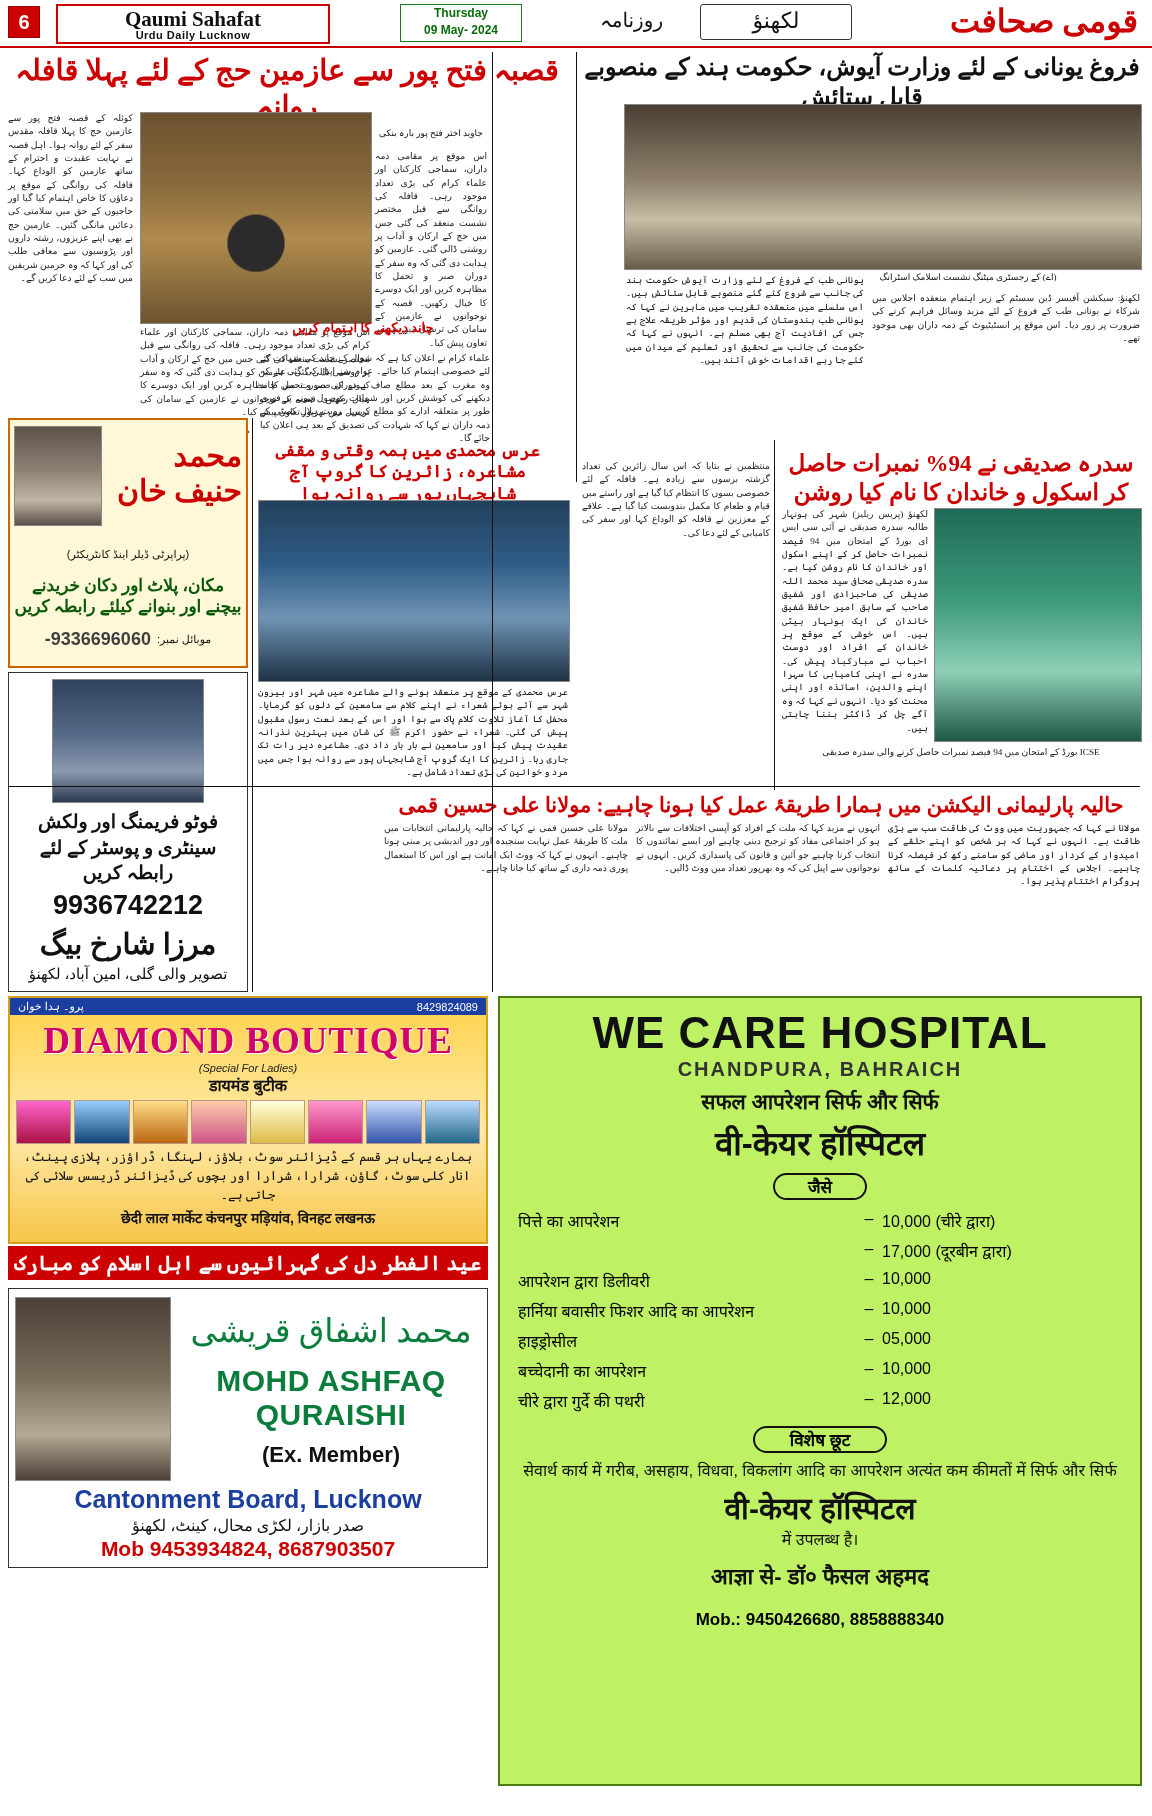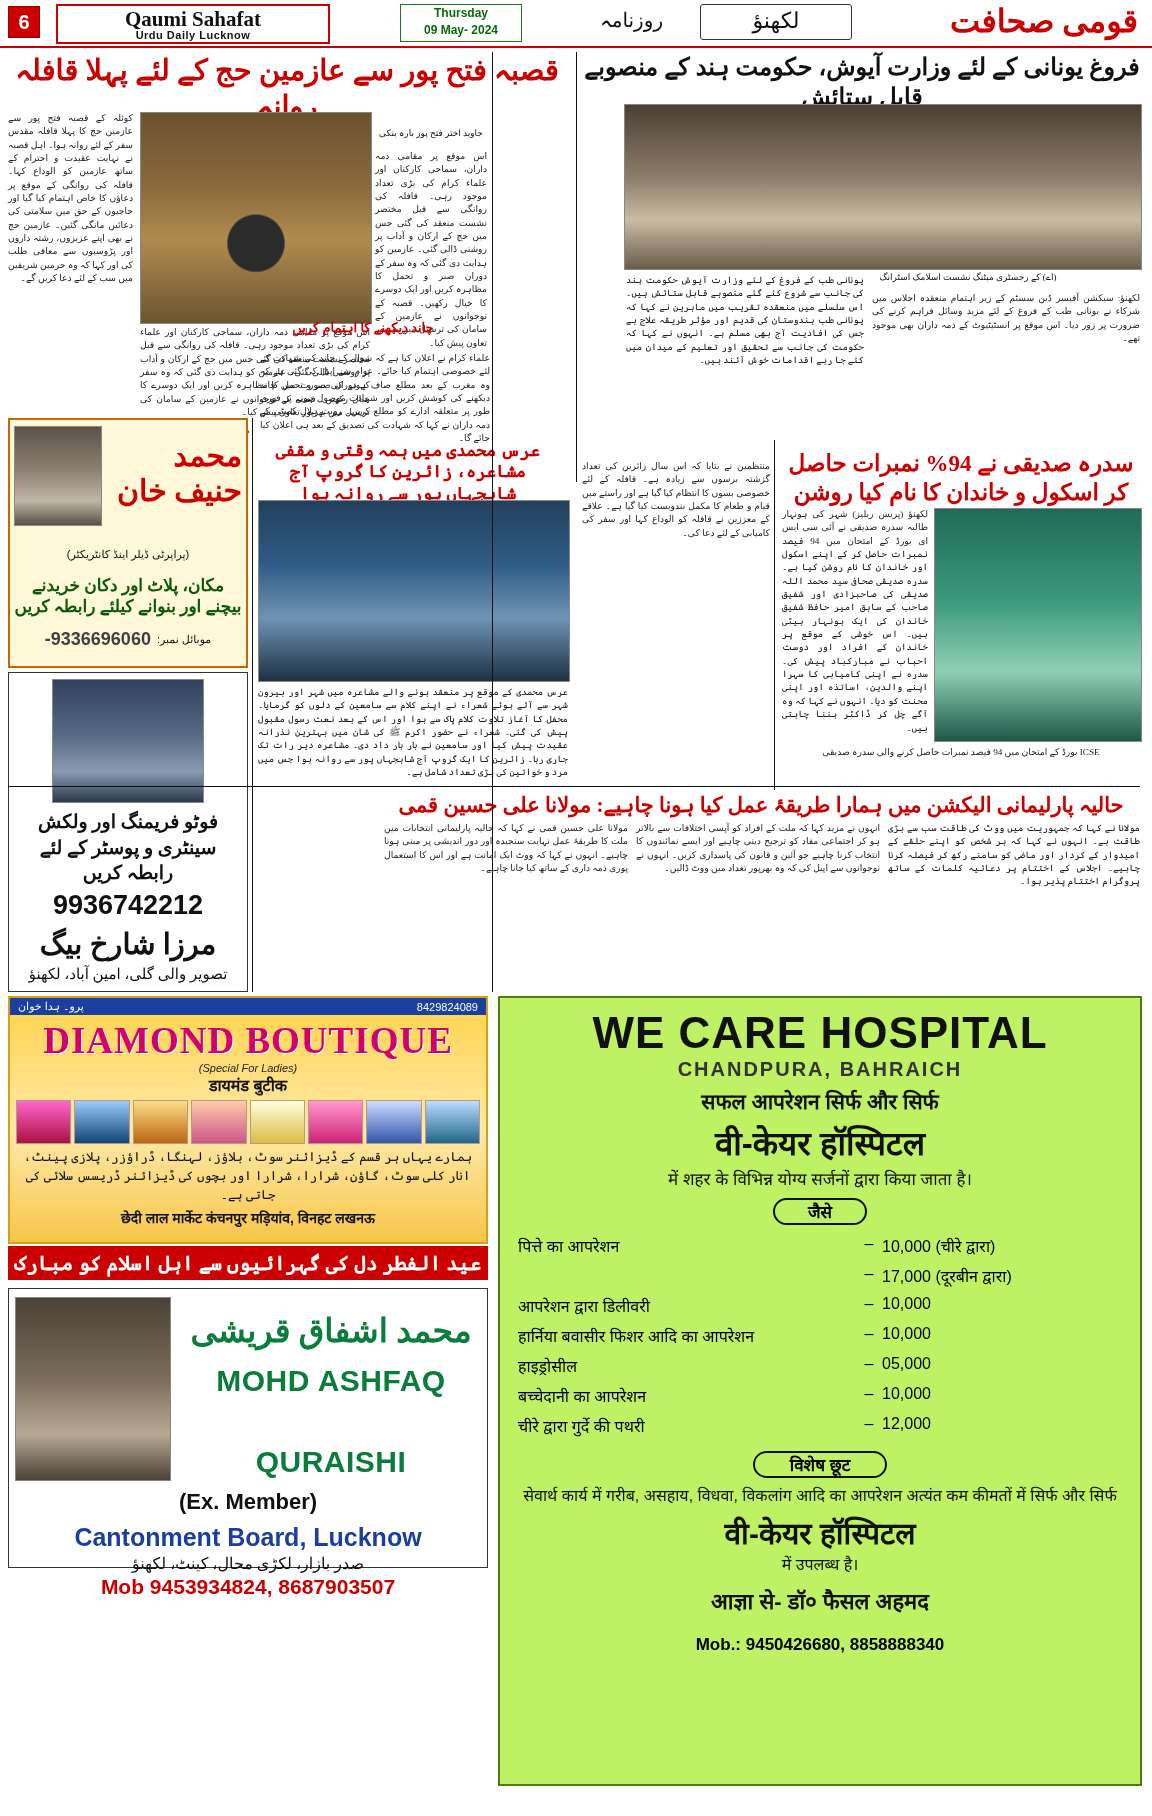--- a/index.html
+++ b/index.html
@@ -61,23 +61,23 @@
         color:#d1006c;letter-spacing:1px;text-shadow:1px 1px 0 #fff;}
   .ad-diamond .sub1{text-align:center;font-size:11px;color:#222;font-style:italic;}
   .ad-diamond .sub2{text-align:center;font-weight:bold;font-size:16px;color:#111;}
   .ad-diamond .body{direction:rtl;text-align:center;font-size:12.5px;color:#111;line-height:1.5;}
   .ad-diamond .addr{text-align:center;font-weight:bold;font-size:14px;color:#111;}
   .eid-bar{background:#c00;color:#fff;direction:rtl;text-align:center;font-family:"Liberation Serif",serif;
         font-weight:bold;font-size:20px;}
   .swatch{height:42px;border:1px solid #b98;}
 
   .ad-ashfaq{background:#fff;border:1px solid #333;}
-  .ad-ashfaq .urduname{direction:rtl;text-align:center;font-family:"Liberation Serif",serif;font-weight:bold;
+  .ad-ashfaq .urduname{direction:rtl;text-align:center;font-family:"Liberation Serif",serif;font-weight:normal;
         color:#0a7d3c;font-size:33px;}
-  .ad-ashfaq .en1{text-align:center;font-weight:bold;color:#0a7d3c;font-size:30px;letter-spacing:.5px;margin-top:47px;}
+  .ad-ashfaq .en1{text-align:center;font-weight:bold;color:#0a7d3c;font-size:30px;letter-spacing:.5px;}
   .ad-ashfaq .en2{text-align:center;font-weight:bold;color:#111;font-size:22px;}
   .ad-ashfaq .en3{text-align:center;font-weight:bold;color:#1b3fa0;font-size:25px;}
   .ad-ashfaq .ur2{direction:rtl;text-align:center;font-family:"Liberation Serif",serif;font-size:16px;color:#111;}
   .ad-ashfaq .mob{text-align:center;font-weight:bold;color:#c00;font-size:21px;}
 
   .ad-hosp{background:#bef264;border:2px solid #4d7c0f;}
   .ad-hosp .h1{text-align:center;font-weight:bold;font-size:44px;color:#111;letter-spacing:1px;}
   .ad-hosp .h2{text-align:center;font-weight:bold;font-size:20px;color:#333;letter-spacing:2px;}
   .ad-hosp .h3{text-align:center;font-weight:bold;font-size:21px;color:#111;line-height:1.4;}
   .ad-hosp .h4{text-align:center;font-weight:bold;font-size:33px;color:#111;}
@@ -220,21 +220,20 @@
     <div class="ur2" style="margin-top:2px;">صدر بازار، لکڑی محال، کینٹ، لکھنؤ</div>
     <div class="mob" style="margin-top:2px;">Mob 9453934824, 8687903507</div>
   </div>
 
   <div class="abs ad ad-hosp" style="left:498px;top:996px;width:644px;height:790px;padding:10px 16px;">
     <div class="h1">WE CARE HOSPITAL</div>
     <div class="h2">CHANDPURA, BAHRAICH</div>
     <div style="height:6px;"></div>
     <div class="h3">सफल आपरेशन सिर्फ और सिर्फ</div>
     <div class="h4" style="margin-top:4px;">वी-केयर हॉस्पिटल</div>
-    <div class="h5" style="margin-top:2px;">में शहर के विभिन्न योग्य सर्जनों द्वारा किया जाता है।</div>
     <div class="pill" style="margin-top:8px;">जैसे</div>
 
     <table style="margin-top:6px;">
       <tbody>
         <tr>
           <td class="l">पित्ते का आपरेशन</td>
           <td class="d">–</td>
           <td class="r">10,000 (चीरे द्वारा)</td>
         </tr>
         <tr>

